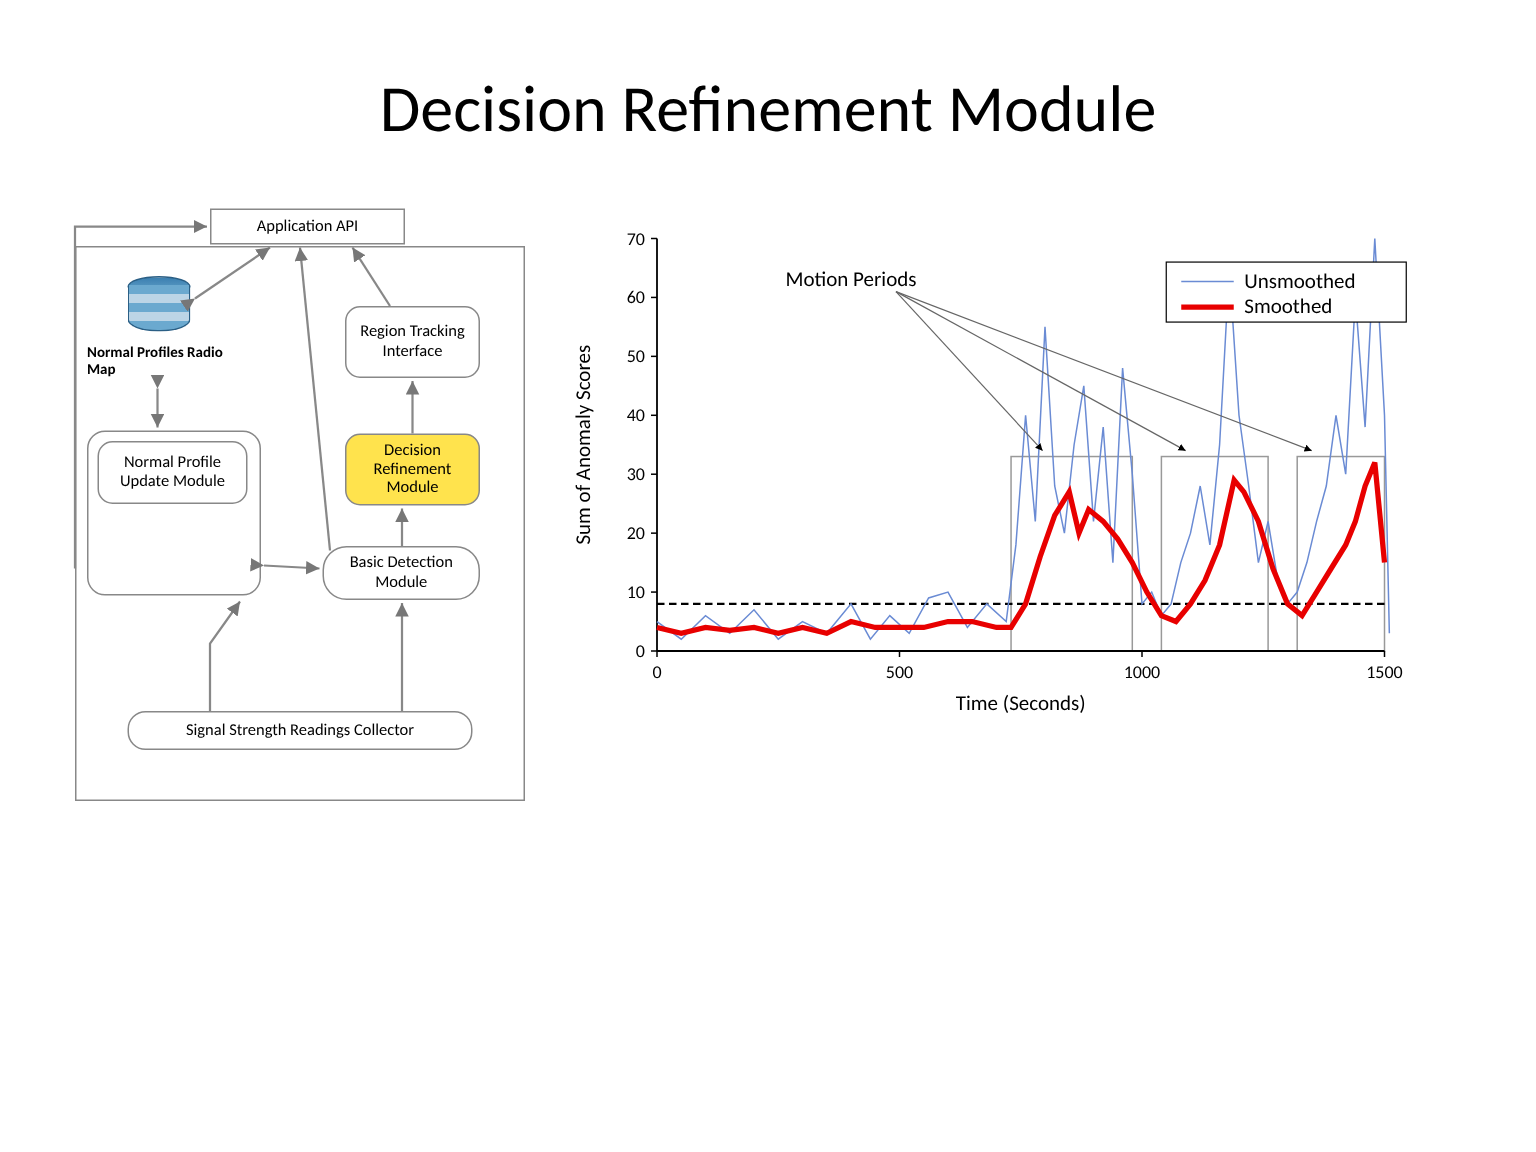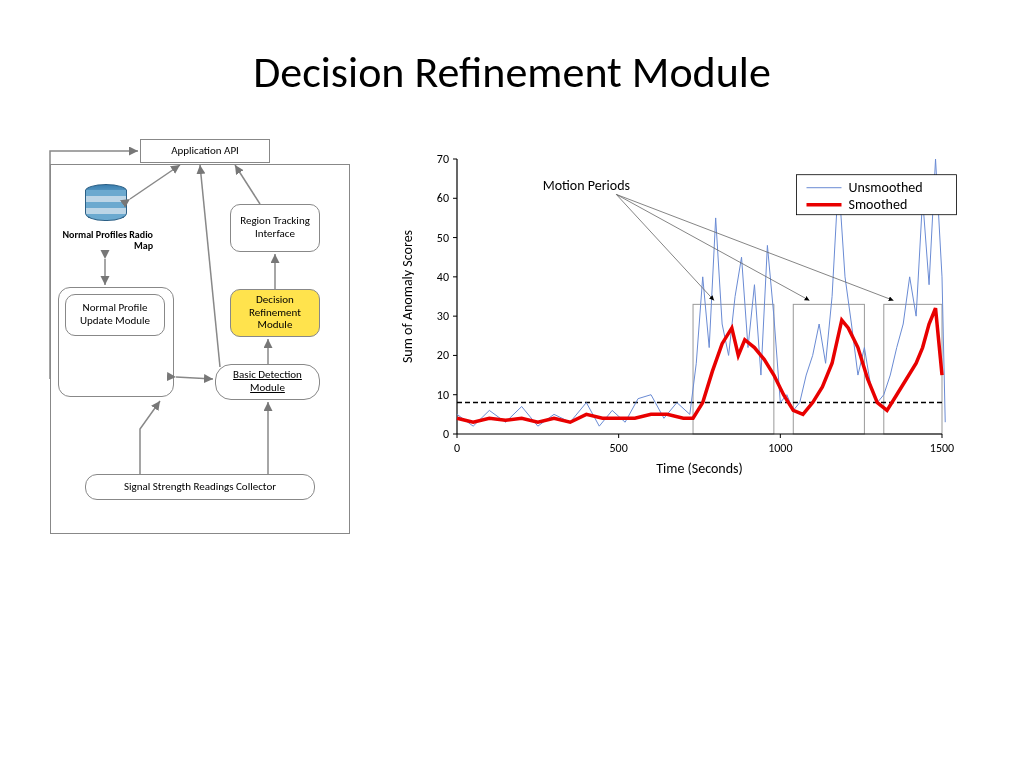--- a/index.html
+++ b/index.html
@@ -11,21 +11,21 @@
     position: relative;
     overflow: hidden;
   }
   .slide { width: 100%; height: 100%; padding: 30px 40px; }
   .title {
     text-align: center;
     font-size: 44px;
     font-weight: 400;
     margin: 15px 0 30px 0;
   }
-  .content { display: flex; gap: 32px; }
+  .content { display: flex; gap: 13px; }
   .left-col { width: 320px; flex-shrink: 0; }
   .right-col { flex: 1; }
   .bullets { list-style: disc; padding-left: 40px; font-size: 24px; line-height: 1.35; }
   .bullets li { margin-bottom: 12px; }
 
   
   .flow {
     position: relative;
     width: 320px; height: 420px;
     font-size: 11px;
@@ -38,21 +38,21 @@
   .fbox {
     position: absolute;
     background: #fff;
     border: 1.5px solid #888;
     text-align: center;
     display: flex; align-items: center; justify-content: center;
     line-height: 1.15;
     padding: 2px 4px;
   }
   .fbox.rounded { border-radius: 10px; }
-  .fbox.pill { border-radius: 16px; text-decoration: underline; }
+  .fbox.pill { border-radius: 16px; }
   .fbox.highlight { background: #ffe34d; }
   .db-icon {
     position: absolute;
     left: 45px; top: 55px; width: 40px; height: 40px;
   }
   .db-icon .cyl {
     width: 40px; height: 40px; position: relative;
   }
   .db-icon .cyl::before {
     content:""; position:absolute; left:0; top:0; width:40px; height:12px;
@@ -62,21 +62,21 @@
   }
   .db-icon .cyl::after {
     content:""; position:absolute; left:0; top:6px; width:40px; height:30px;
     background: repeating-linear-gradient(#6ba9cf 0 6px,#bcd5e6 6px 12px);
     border:1px solid #2b5f85;
     border-top:none;
     border-radius: 0 0 20px 20px / 0 0 8px 8px;
   }
   .db-label {
     position:absolute; left:18px; top:100px; width:95px;
-    font-weight:bold; font-size:10px; text-align:right; line-height:1.1;
+    font-weight:bold; font-size:10px; text-align:left; line-height:1.1;
   }
   .flow svg.arrows { position:absolute; left:0; top:0; width:320px; height:420px; pointer-events:none; }
 
   
   .chart-wrap { margin-top: 20px; position: relative; width: 560px; height: 330px; }
   .chart-wrap svg { width: 100%; height: 100%; overflow: visible; }
   .axis-label { font-size: 14px; }
   .legend-box { font-size: 14px; }
   .annot { font-size: 14px; }
   .tick { font-size: 12px; }

